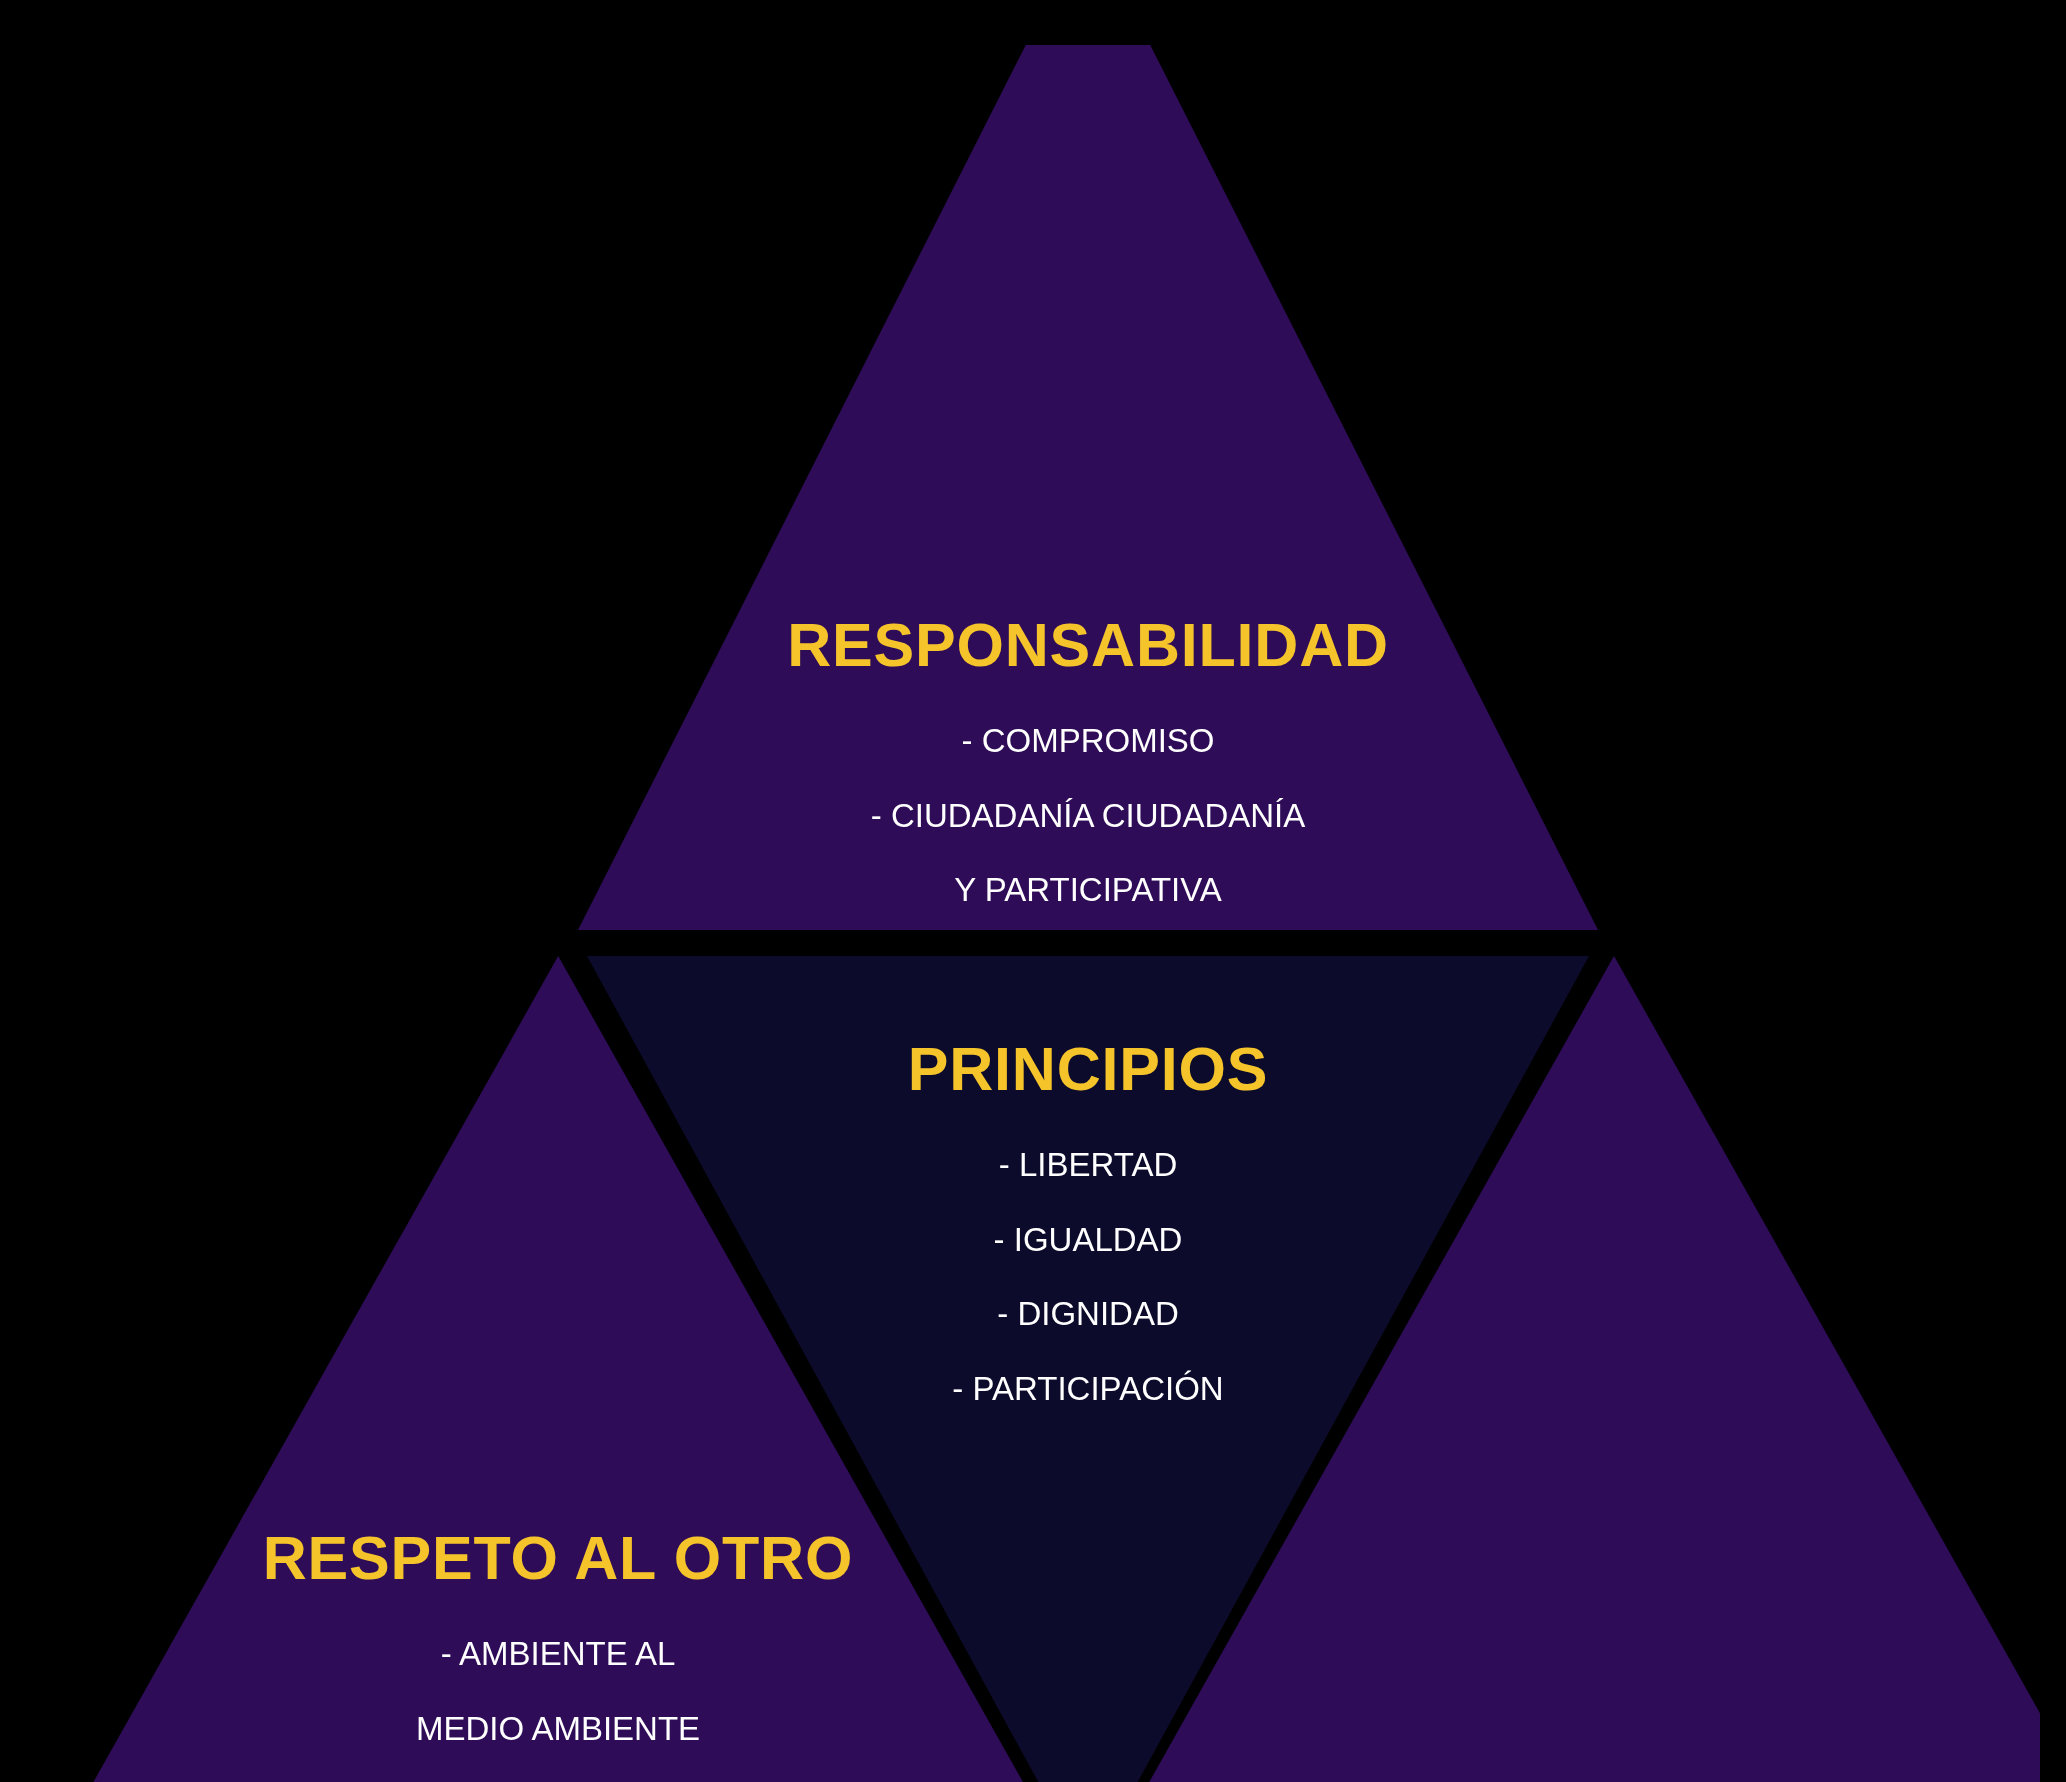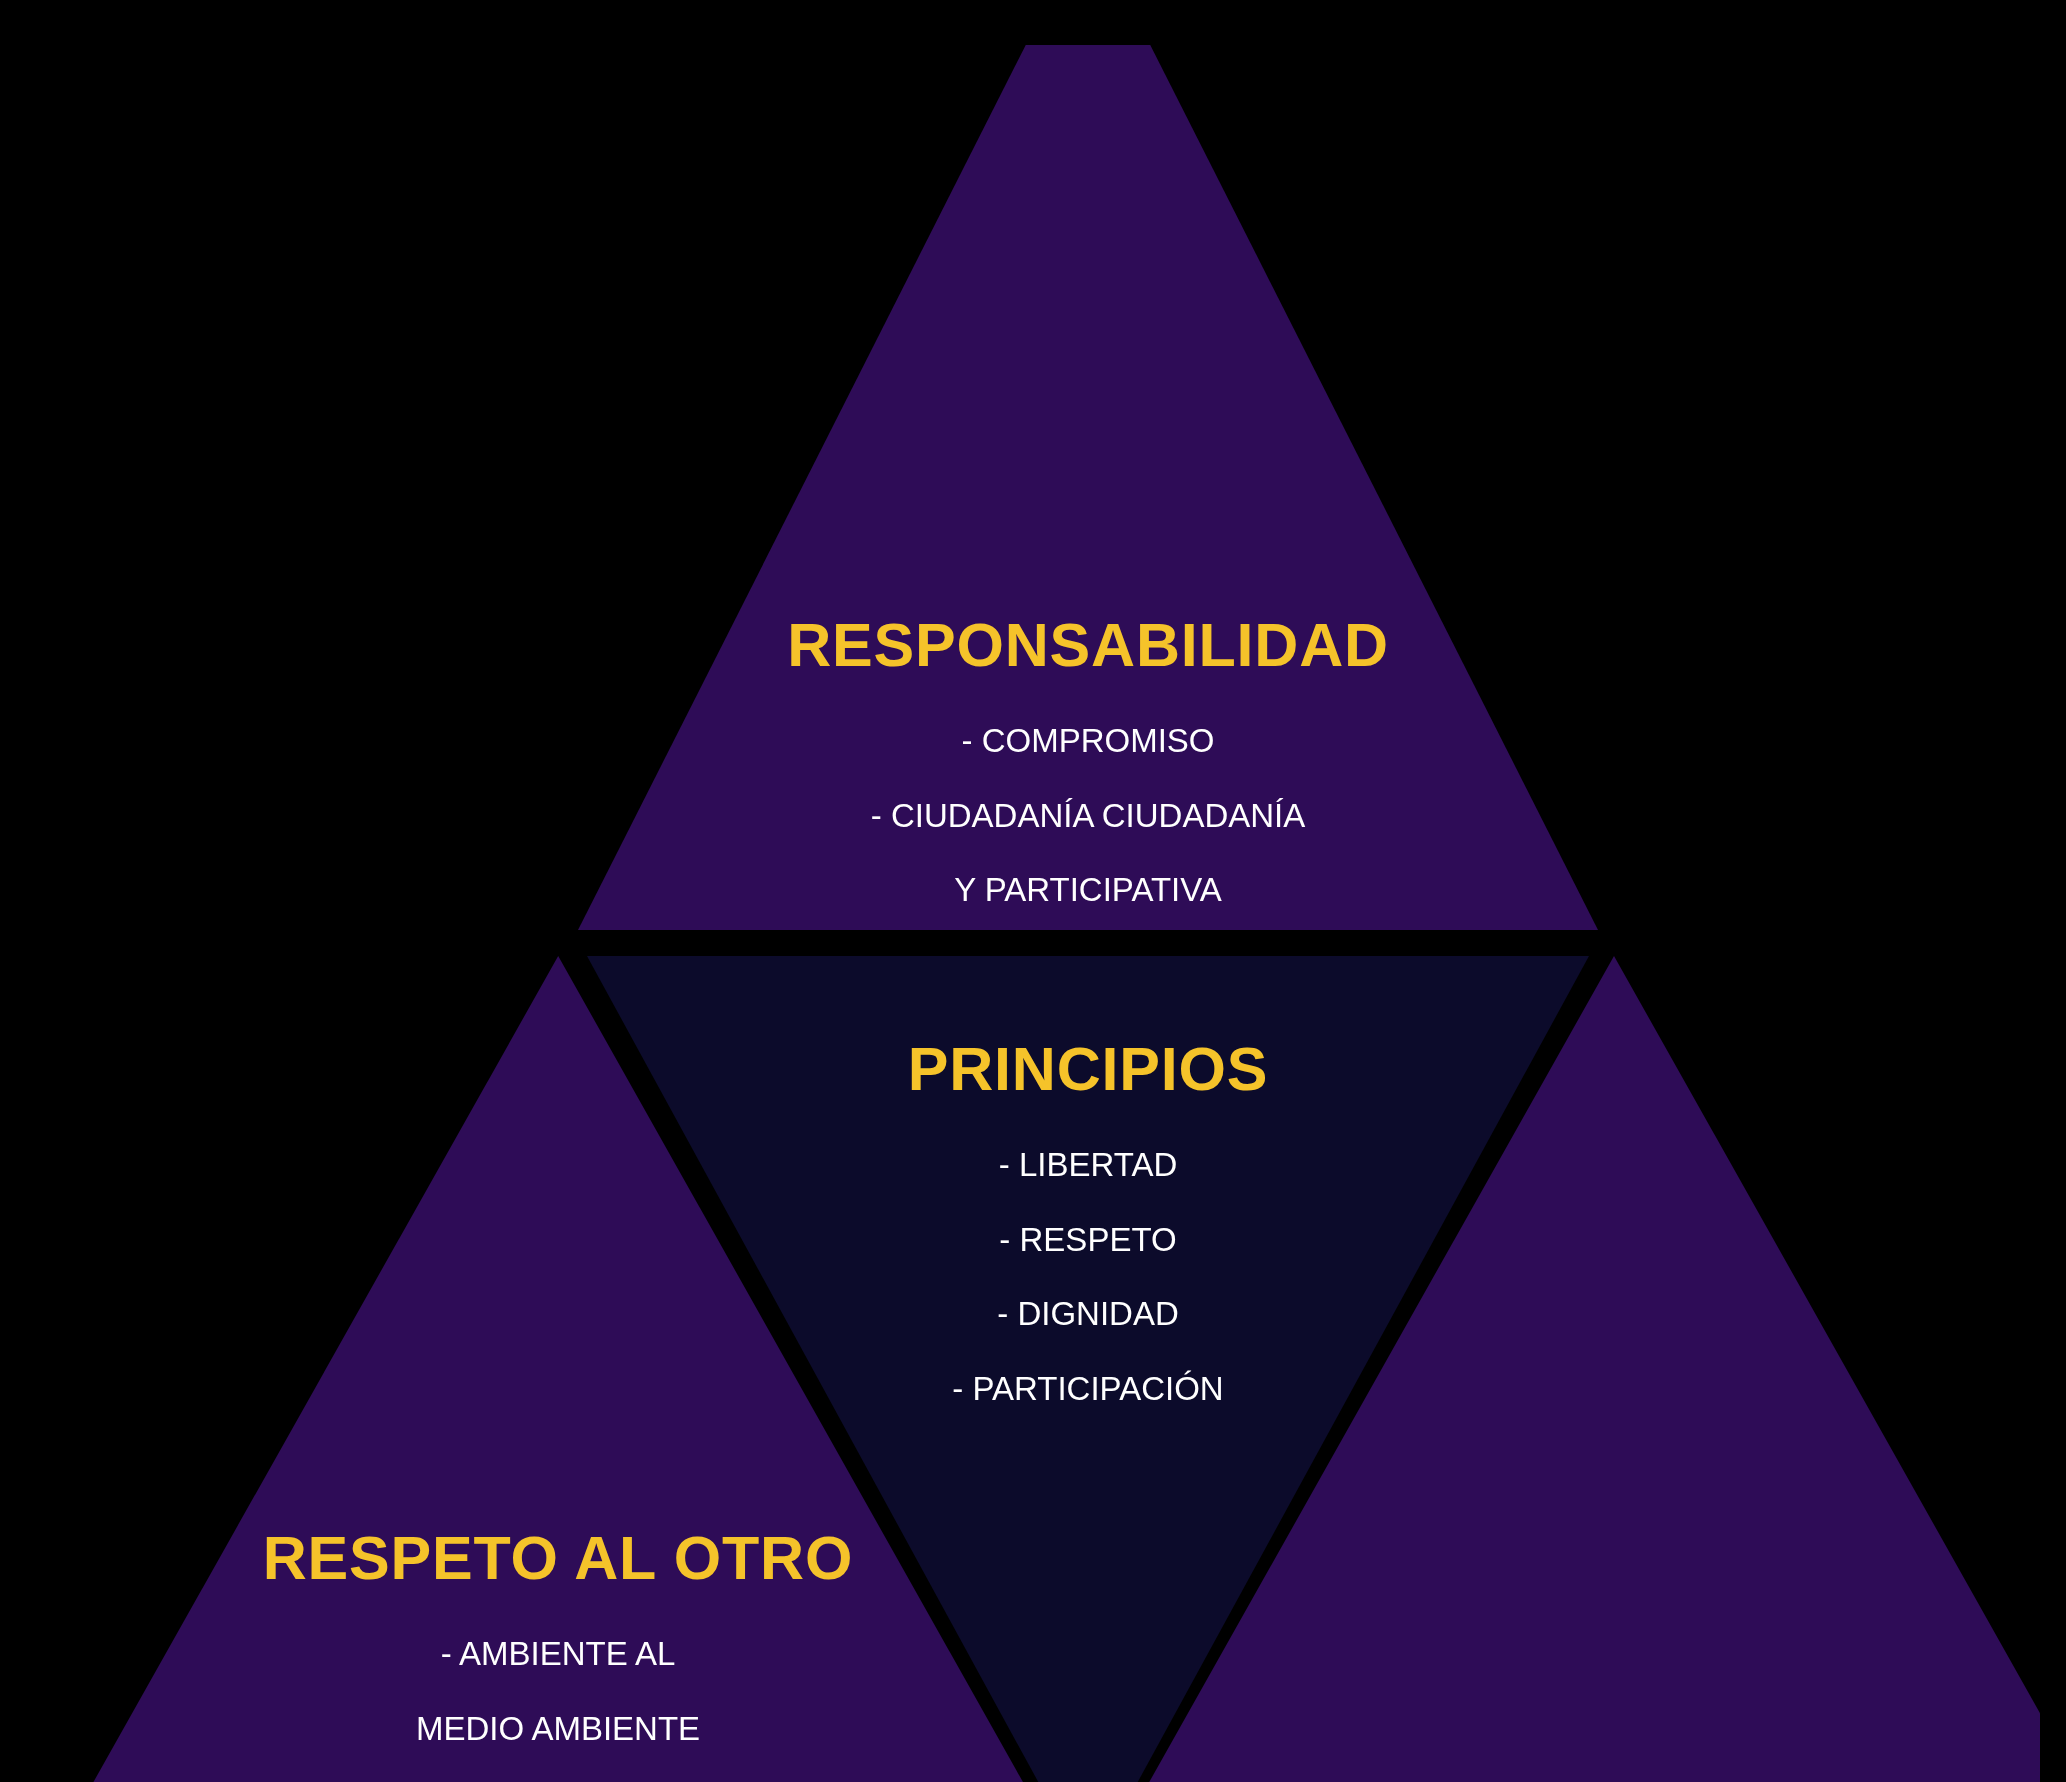--- a/index.html
+++ b/index.html
@@ -94,21 +94,21 @@
   <div class="label label-top">
     <div class="title">RESPONSABILIDAD</div>
     <div class="line">- COMPROMISO</div>
     <div class="line">- CIUDADANÍA CIUDADANÍA</div>
     <div class="line">Y PARTICIPATIVA</div>
   </div>
 
   <div class="label label-center">
     <div class="title">PRINCIPIOS</div>
     <div class="line">- LIBERTAD</div>
-    <div class="line">- RESPETO</div>
+    <div class="line">- IGUALDAD</div>
     <div class="line">- DIGNIDAD</div>
     <div class="line">- PARTICIPACIÓN</div>
   </div>
 
   <div class="label label-left">
     <div class="title">RESPETO AL OTRO</div>
     <div class="line">- AMBIENTE AL</div>
     <div class="line">MEDIO AMBIENTE</div>
   </div>
 

